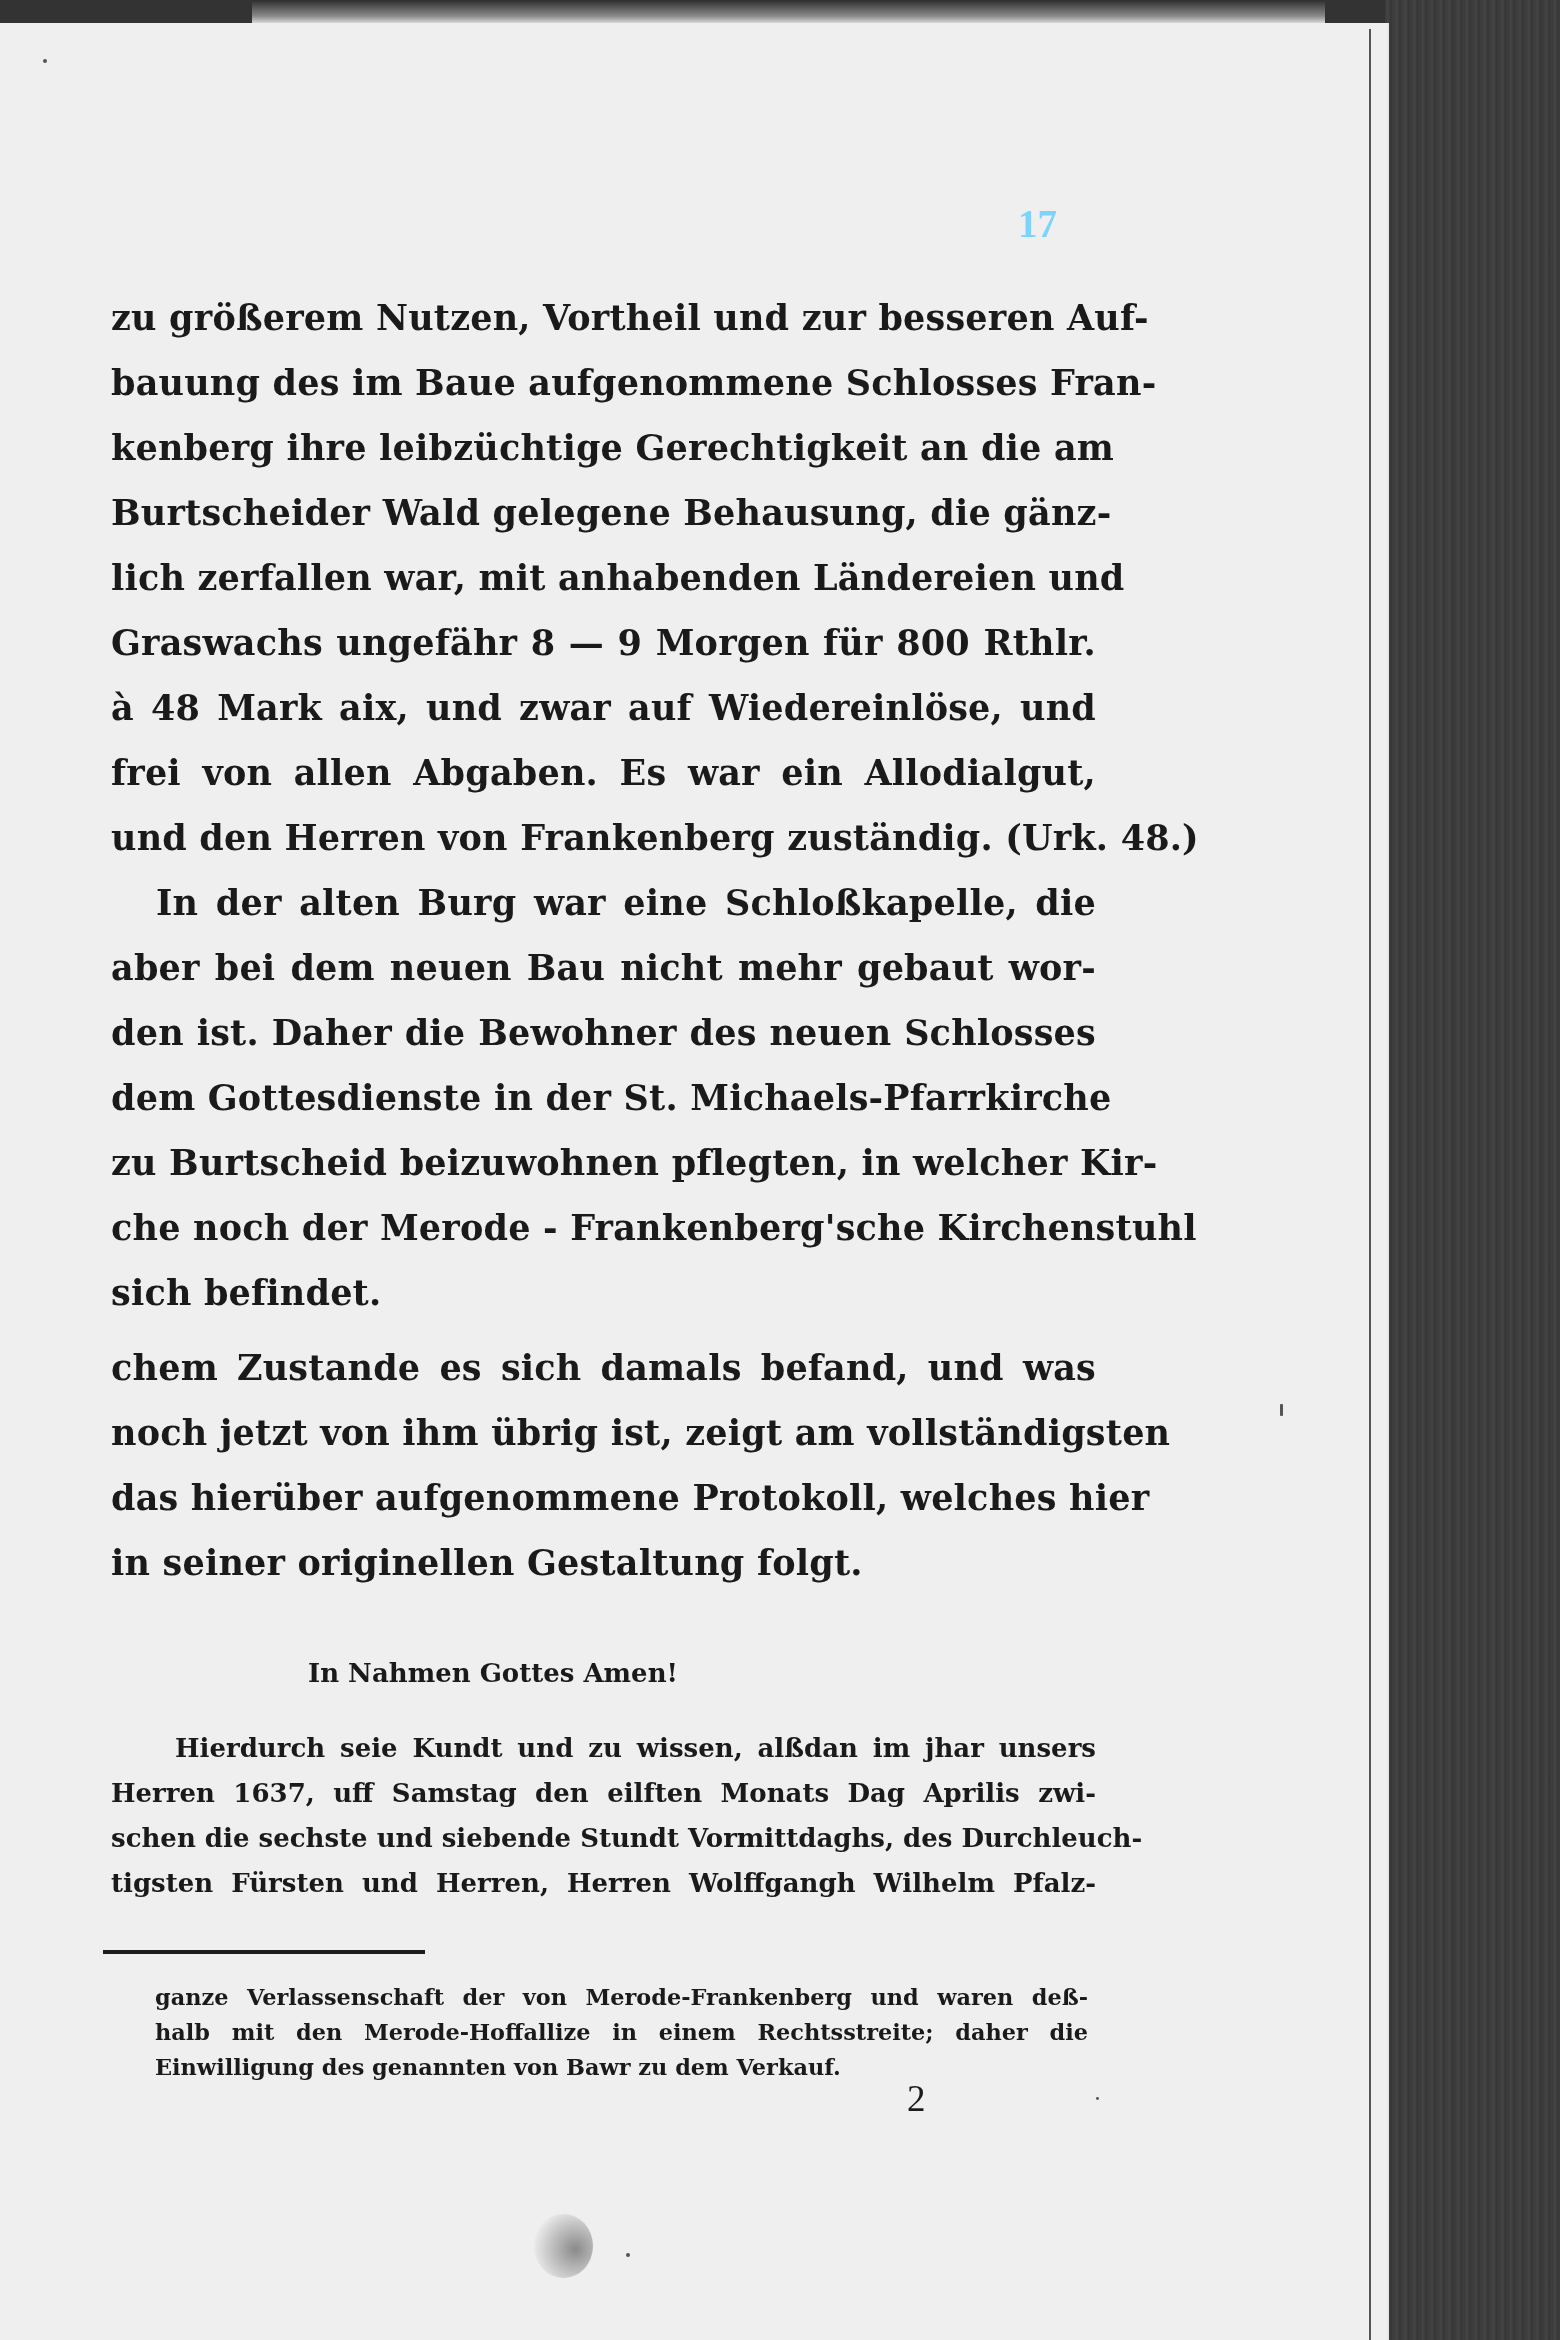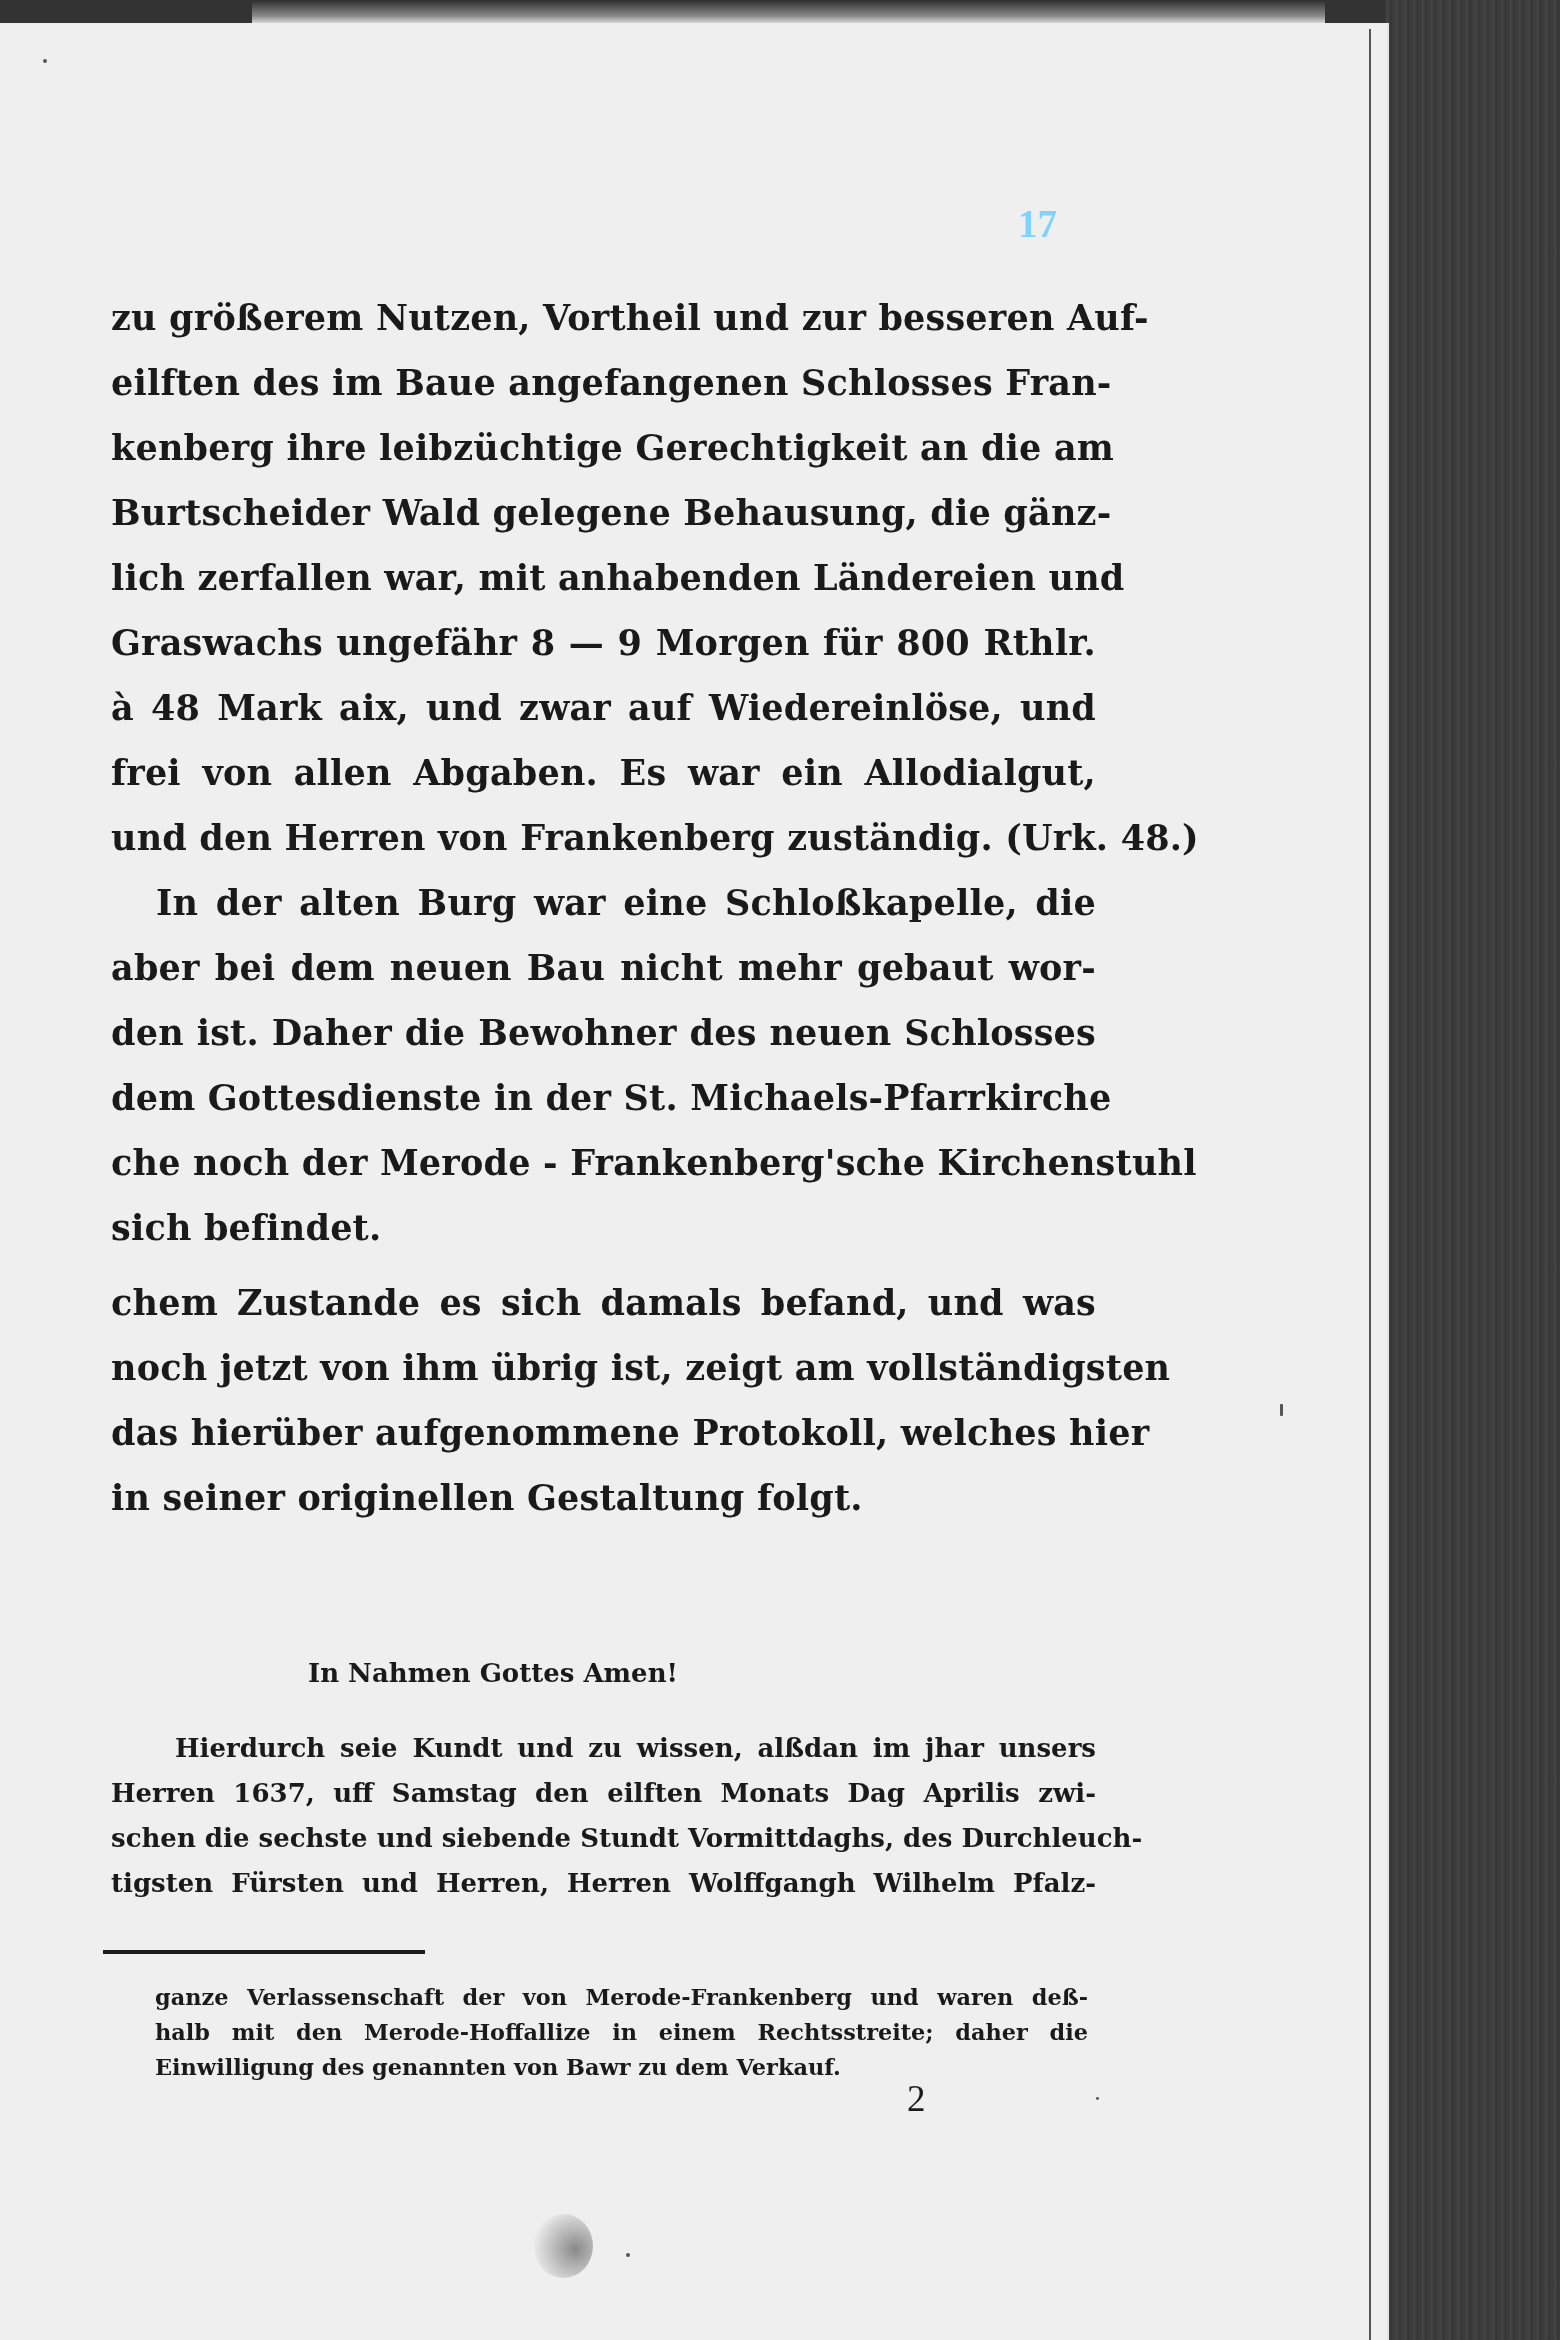--- a/index.html
+++ b/index.html
@@ -89,33 +89,34 @@
 <div class="right-edge"></div>
 
 <div class="page"></div>
 <div class="page-edge-line"></div>
 
 <div class="page-number">17</div>
 
 <div class="body-text">
 
   <div class="line">zu größerem Nutzen, Vortheil und zur besseren Auf-</div>
-  <div class="line">eilften des im Baue angefangenen Schlosses Fran-</div>
+  <div class="line">bauung des im Baue aufgenommene Schlosses Fran-</div>
   <div class="line">kenberg ihre leibzüchtige Gerechtigkeit an die am</div>
   <div class="line">Burtscheider Wald gelegene Behausung, die gänz-</div>
   <div class="line">lich zerfallen war, mit anhabenden Ländereien und</div>
   <div class="line">Graswachs ungefähr 8 — 9 Morgen für 800 Rthlr.</div>
   <div class="line">à 48 Mark aix, und zwar auf Wiedereinlöse, und</div>
   <div class="line">frei von allen Abgaben. Es war ein Allodialgut,</div>
   <div class="line">und den Herren von Frankenberg zuständig. (Urk. 48.)</div>
 
   <div class="line indent">In der alten Burg war eine Schloßkapelle, die</div>
   <div class="line">aber bei dem neuen Bau nicht mehr gebaut wor-</div>
   <div class="line">den ist. Daher die Bewohner des neuen Schlosses</div>
   <div class="line">dem Gottesdienste in der St. Michaels-Pfarrkirche</div>
+  <div class="line">zu Burtscheid beizuwohnen pflegten, in welcher Kir-</div>
   <div class="line">che noch der Merode - Frankenberg'sche Kirchenstuhl</div>
   <div class="line last">sich befindet.</div>
   <div class="para-gap"></div>
 
   <div class="line">chem Zustande es sich damals befand, und was</div>
   <div class="line">noch jetzt von ihm übrig ist, zeigt am vollständigsten</div>
   <div class="line">das hierüber aufgenommene Protokoll, welches hier</div>
   <div class="line last">in seiner originellen Gestaltung folgt.</div>
 </div>
 

